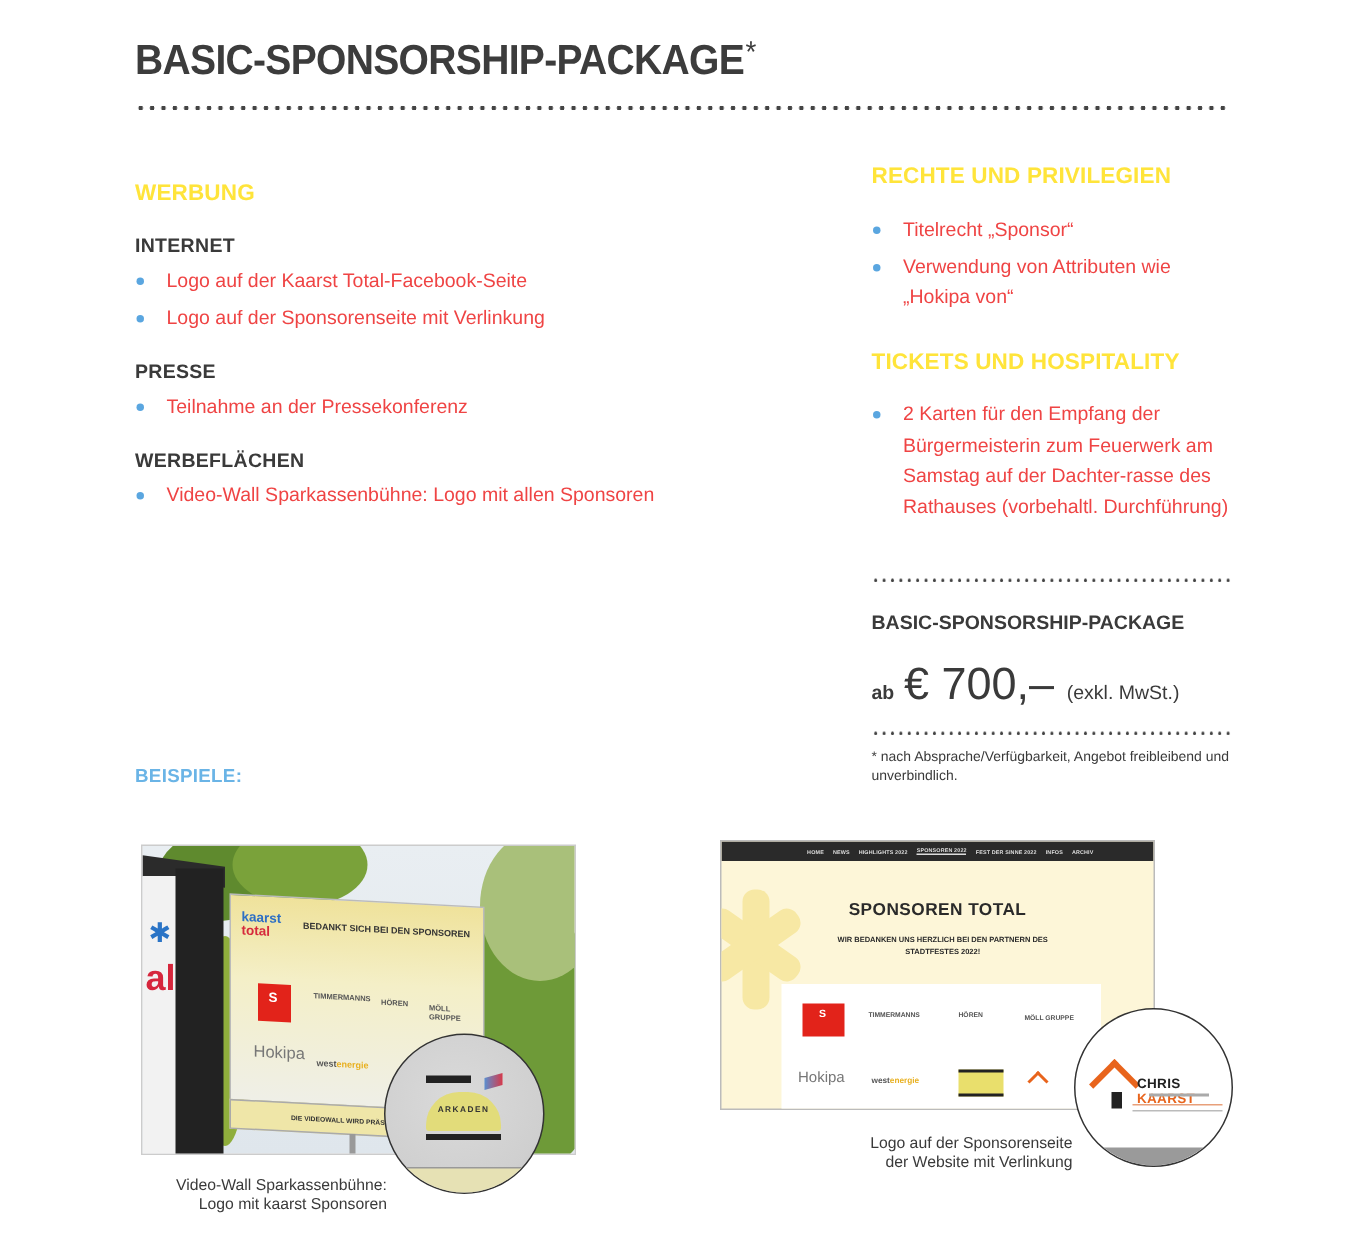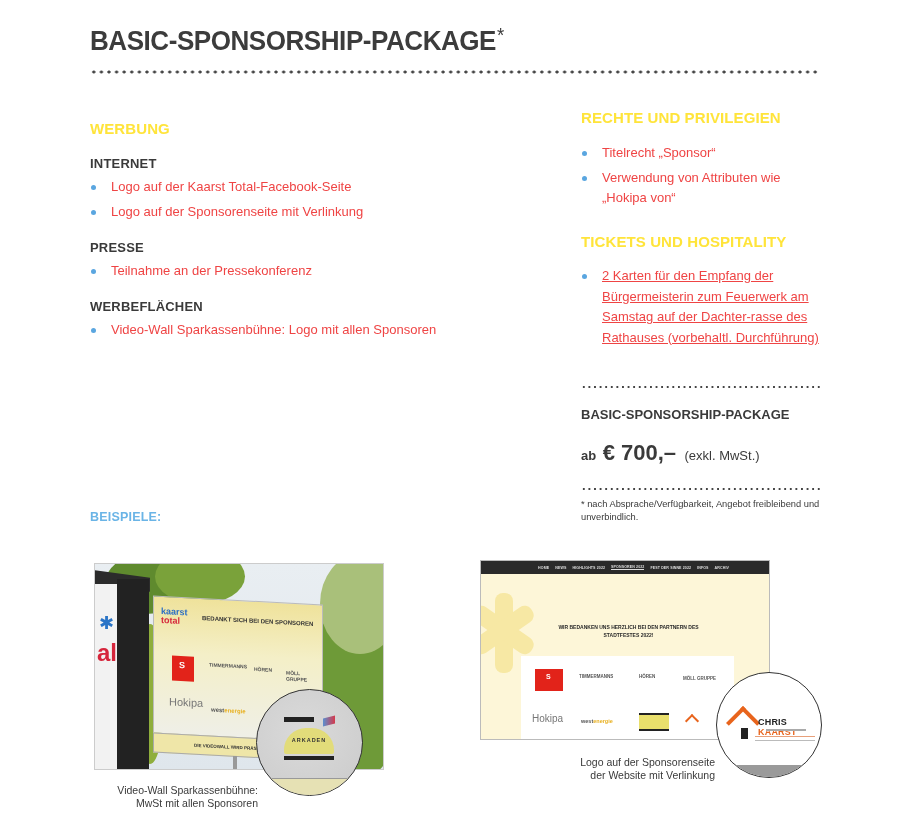--- a/index.html
+++ b/index.html
@@ -27,21 +27,21 @@
   ul.blist { position: absolute; list-style: none; font-size: 13px; color: #ef4444; }
   ul.blist li { position: relative; padding-left: 21px; line-height: 20.5px; margin-bottom: 4px; }
   ul.blist li .bullet {
     position: absolute; left: 1px; top: 8px; width: 5px; height: 5px;
     border-radius: 50%; background: #5aa6e0;
   }
 
   .price-label { position: absolute; left: 581px; top: 407px; font-weight: 700; font-size: 13px; color: #3a3a3a; }
   .price-row { position: absolute; left: 581px; top: 440px; white-space: nowrap; color: #3a3a3a; }
   .price-row .ab { font-weight: 700; font-size: 13px; }
-  .price-row .amount { font-weight: 700; font-size: 22px; margin: 0 4px 12px 2px; }
+  .price-row .amount { font-weight: 400; font-size: 30px; margin: 0 4px 12px 2px; }
   .price-row .tax { font-size: 13px; }
   .footnote { position: absolute; left: 581px; top: 498px; width: 245px; font-size: 9.3px; line-height: 13px; color: #3a3a3a; }
 
   .examples-head { position: absolute; left: 90px; top: 510px; font-weight: 700; font-size: 12.5px; color: #6ab4e6; letter-spacing: 0.2px; }
 
   
   .photo1 {
     position: absolute; left: 94px; top: 563px; width: 290px; height: 207px;
     overflow: hidden; border: 1px solid #ccc;
     background: linear-gradient(180deg, #e9eef2 0%, #dfe6ec 100%);
@@ -150,21 +150,21 @@
   <li><span class="bullet"></span><span>Video-Wall Sparkassenbühne: Logo mit allen Sponsoren</span></li>
 </ul>
 
 <div class="sec-head" style="left:581px; top:109px;">RECHTE UND PRIVILEGIEN</div>
 <ul class="blist" style="left:581px; top:143px; width:240px;">
   <li><span class="bullet"></span><span>Titelrecht „Sponsor“</span></li>
   <li><span class="bullet"></span><span>Verwendung von Attributen wie „Hokipa von“</span></li>
 </ul>
 
 <div class="sec-head" style="left:581px; top:233px;">TICKETS UND HOSPITALITY</div>
-<ul class="blist" style="left:581px; top:266px; width:240px;text-decoration:underline;">
+<ul class="blist" style="left:581px; top:266px; width:240px;">
   <li><span class="bullet"></span><span>2 Karten für den Empfang der Bürgermeisterin zum Feuerwerk am Samstag auf der Dachter-rasse des Rathauses (vorbehaltl. Durchführung)</span></li>
 </ul>
 
 <div class="dots small" style="left:581px; top:385px; width:240px;"></div>
 
 <div class="price-label">BASIC-SPONSORSHIP-PACKAGE</div>
 <div class="price-row">
   <span class="ab">ab</span>
   <span class="amount">€ 700,–</span>
   <span class="tax">(exkl. MwSt.)</span>
@@ -206,38 +206,39 @@
 <div class="mag1">
   <div class="black-tag"></div>
   <div class="flag"></div>
   <div class="arkaden">ARKADEN</div>
   <div class="bottom-tag"></div>
   <div class="board-edge"></div>
 </div>
 
 <div class="caption1">
   <div>Video-Wall Sparkassenbühne:</div>
-  <div>MwSt mit allen Sponsoren</div>
+  <div>Logo mit kaarst Sponsoren</div>
 </div>
 
 <div class="site">
   <div class="site-nav">
     <span>HOME</span>
     <span>NEWS</span>
     <span>HIGHLIGHTS 2022</span>
     <span class="active">SPONSOREN 2022</span>
     <span>FEST DER SINNE 2022</span>
     <span>INFOS</span>
     <span>ARCHIV</span>
   </div>
   <div class="site-star">
     <div class="arm" style="left:22px; top:0; width:18px; height:80px;"></div>
     <div class="arm" style="left:-5px; top:28px; width:70px; height:18px; transform:rotate(35deg);"></div>
     <div class="arm" style="left:-5px; top:28px; width:70px; height:18px; transform:rotate(-35deg);"></div>
   </div>
+  <div class="site-title">SPONSOREN TOTAL</div>
   <div class="site-sub">WIR BEDANKEN UNS HERZLICH BEI DEN PARTNERN DES STADTFESTES 2022!</div>
   <div class="site-logos">
     <div class="spk2"></div>
     <div class="slogo" style="left:58px; top:18px;">TIMMERMANNS</div>
     <div class="slogo" style="left:118px; top:18px;">HÖREN</div>
     <div class="slogo" style="left:162px; top:20px;">MÖLL GRUPPE</div>
     <div class="hok">Hokipa</div>
     <div class="we"><b>west</b><span>energie</span></div>
     <div class="ark"></div>
     <div class="house"></div>

